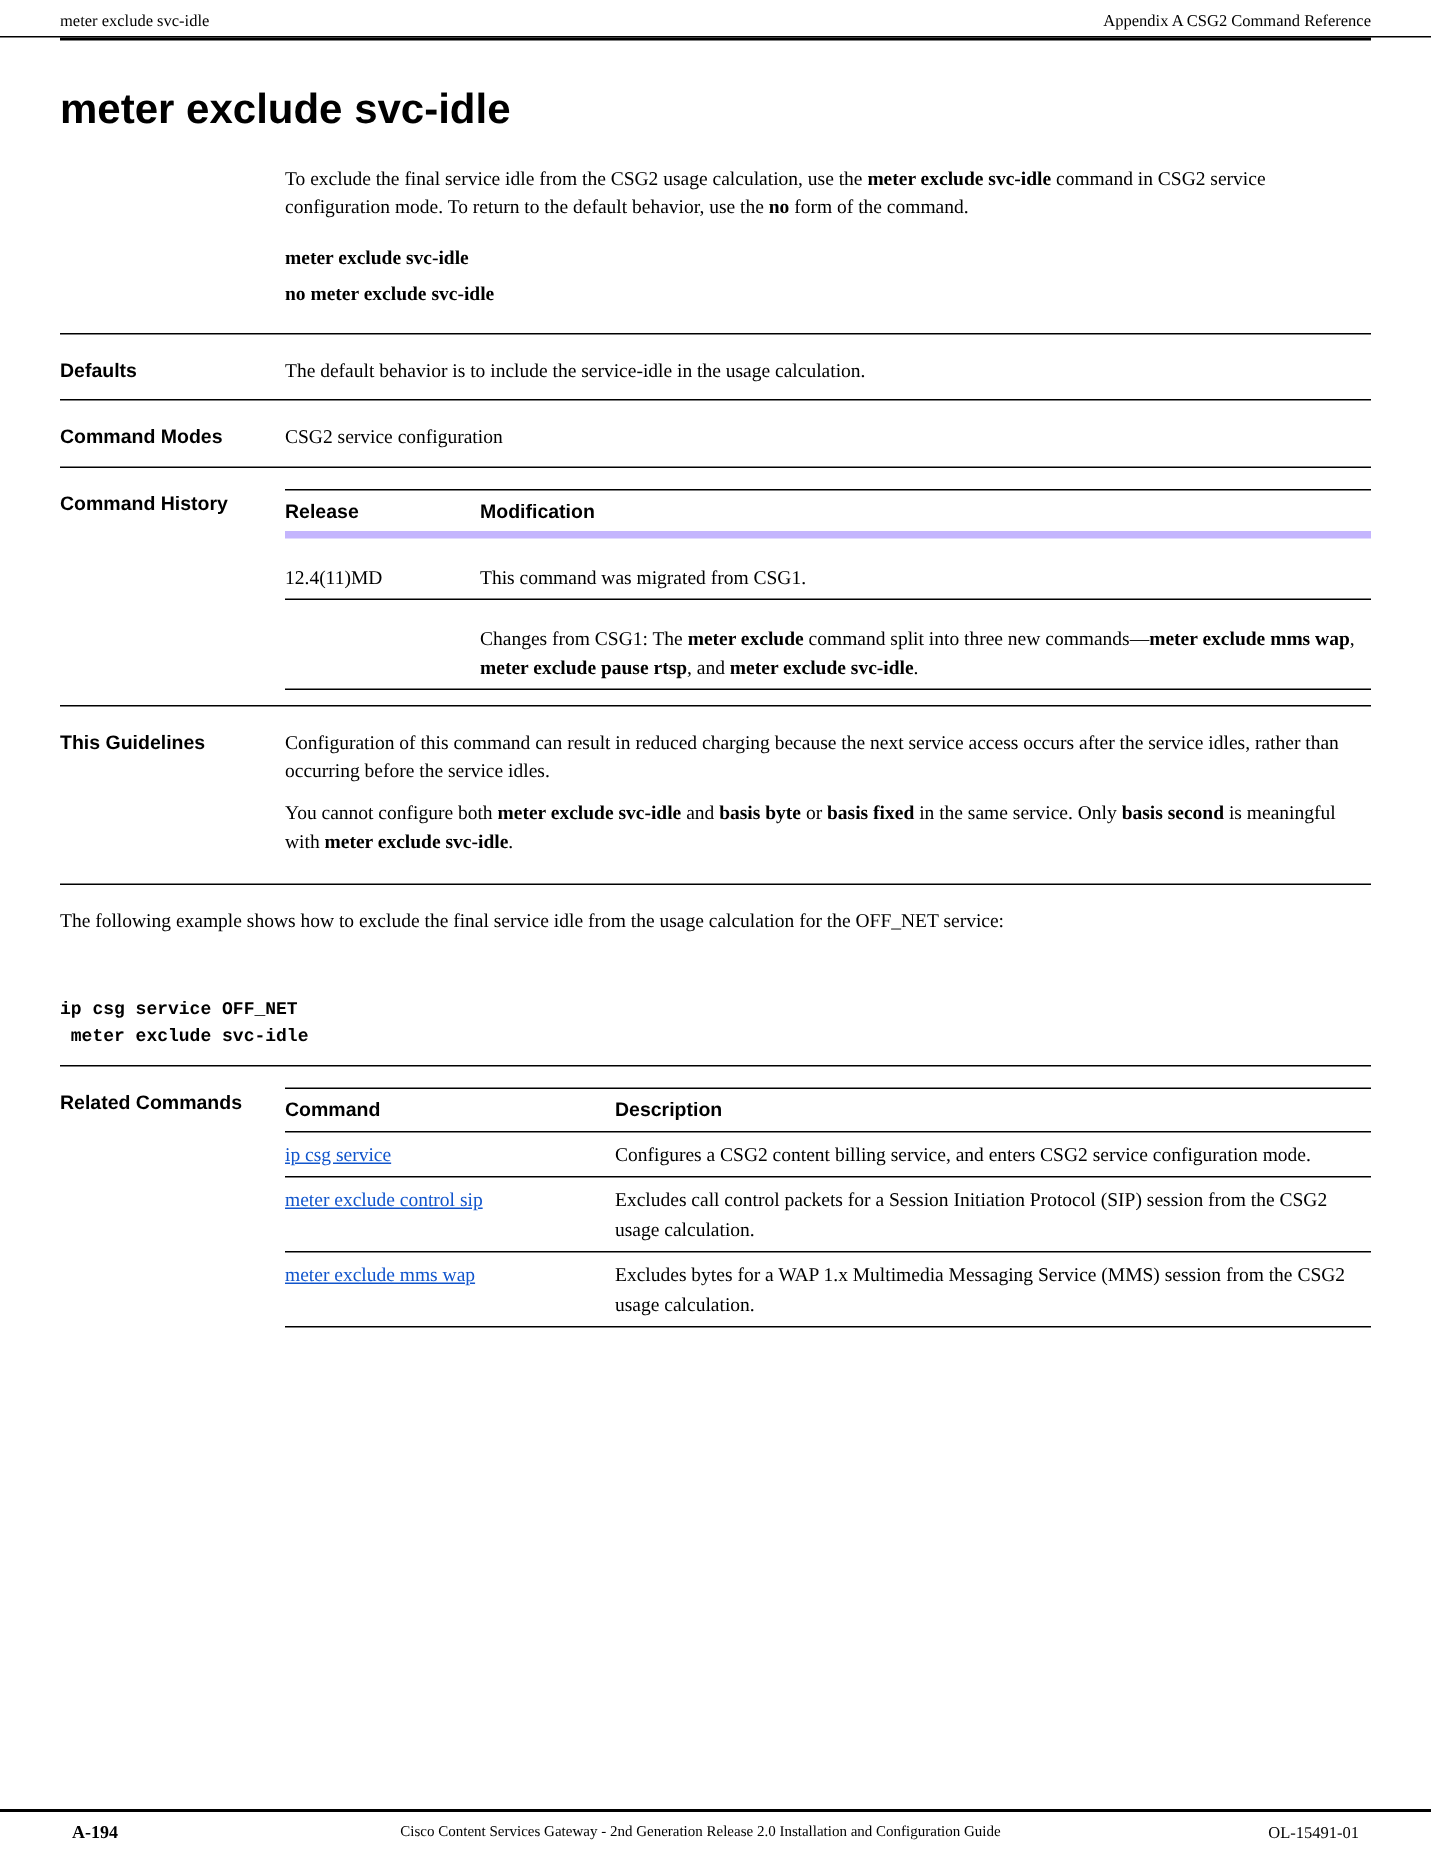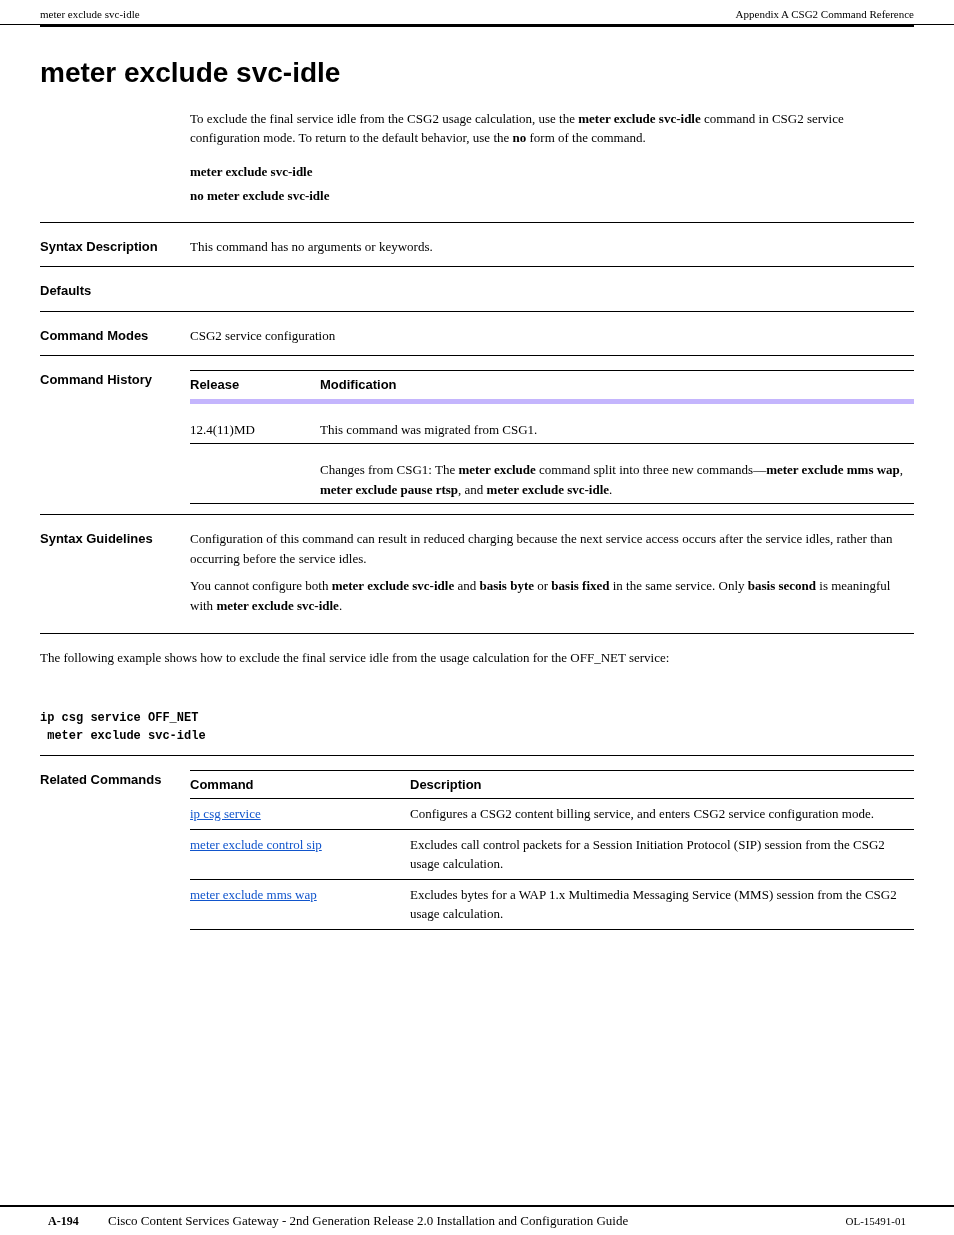--- a/index.html
+++ b/index.html
@@ -146,21 +146,22 @@
       left: 0;
       right: 0;
       border-top: 2px solid #000;
       padding: 6px 48px;
       display: flex;
       justify-content: space-between;
       align-items: center;
       font-size: 11px;
     }
     .footer-center {
-      font-size: 13px;
+      text-align: center;
+      font-size: 10px;
       flex: 1;
     }
     .footer-left {
       font-weight: bold;
       font-size: 12px;
       min-width: 60px;
     }
     .footer-right {
       font-size: 11px;
       min-width: 80px;
@@ -196,27 +197,24 @@
 
   <div class="command-block">
     <span>meter exclude svc-idle</span>
   </div>
   <div class="command-block">
     <span>no meter exclude svc-idle</span>
   </div>
 
   <div class="section-spacer"></div>
 
-  <div class="section-row">
-    <div class="section-label">Syntax Description</div>
-    <div class="section-content">This command has no arguments or keywords.</div>
-  </div>
 
   <div class="section-row">
     <div class="section-label">Defaults</div>
+    <div class="section-content">The default behavior is to include the service-idle in the usage calculation.</div>
   </div>
 
   <div class="section-row">
     <div class="section-label">Command Modes</div>
     <div class="section-content">CSG2 service configuration</div>
   </div>
 
   <div class="section-row">
     <div class="section-label">Command History</div>
     <div class="section-content">
@@ -237,21 +235,21 @@
             <td>
               Changes from CSG1: The <strong>meter exclude</strong> command split into three new commands—<strong>meter exclude mms wap</strong>, <strong>meter exclude pause rtsp</strong>, and <strong>meter exclude svc-idle</strong>.
             </td>
           </tr>
         </tbody>
       </table>
     </div>
   </div>
 
   <div class="section-row">
-    <div class="section-label">Syntax Guidelines</div>
+    <div class="section-label">This Guidelines</div>
     <div class="section-content">
       <p>Configuration of this command can result in reduced charging because the next service access occurs after the service idles, rather than occurring before the service idles.</p>
       <p>
         You cannot configure both <strong>meter exclude svc-idle</strong> and <strong>basis byte</strong> or <strong>basis fixed</strong> in the same service. Only <strong>basis second</strong> is meaningful with <strong>meter exclude svc-idle</strong>.
       </p>
     </div>
   </div>
 
   <div class="section-row">
     <div class="section-content">

